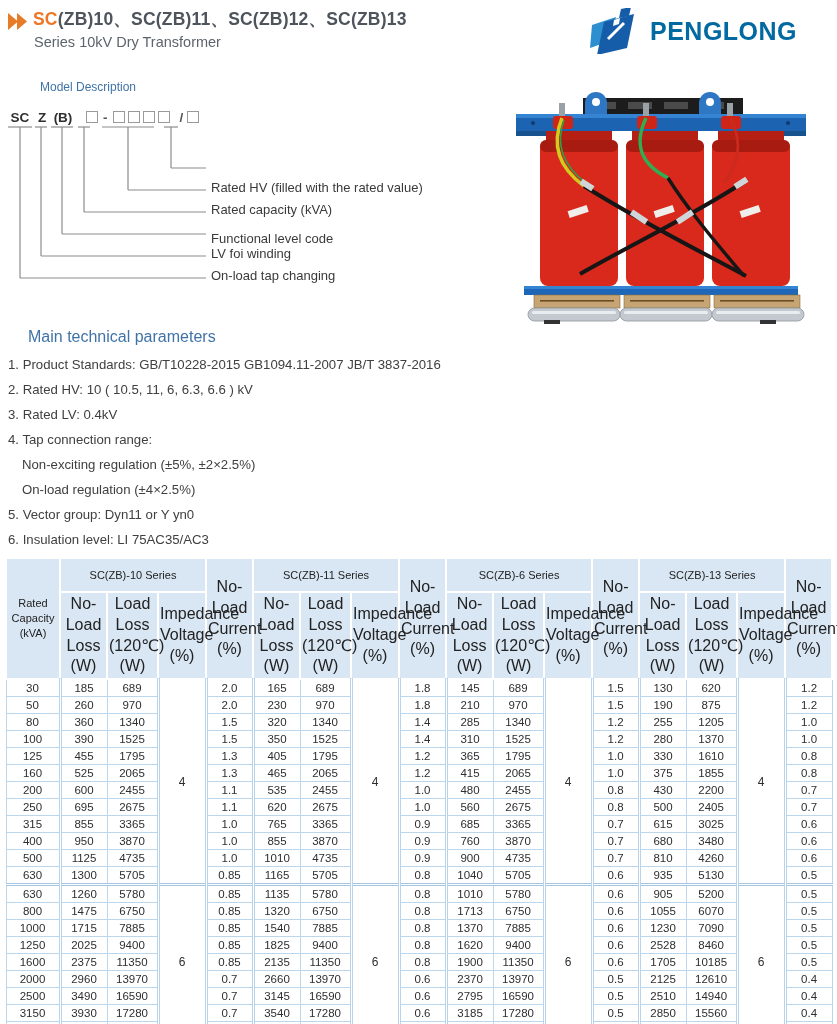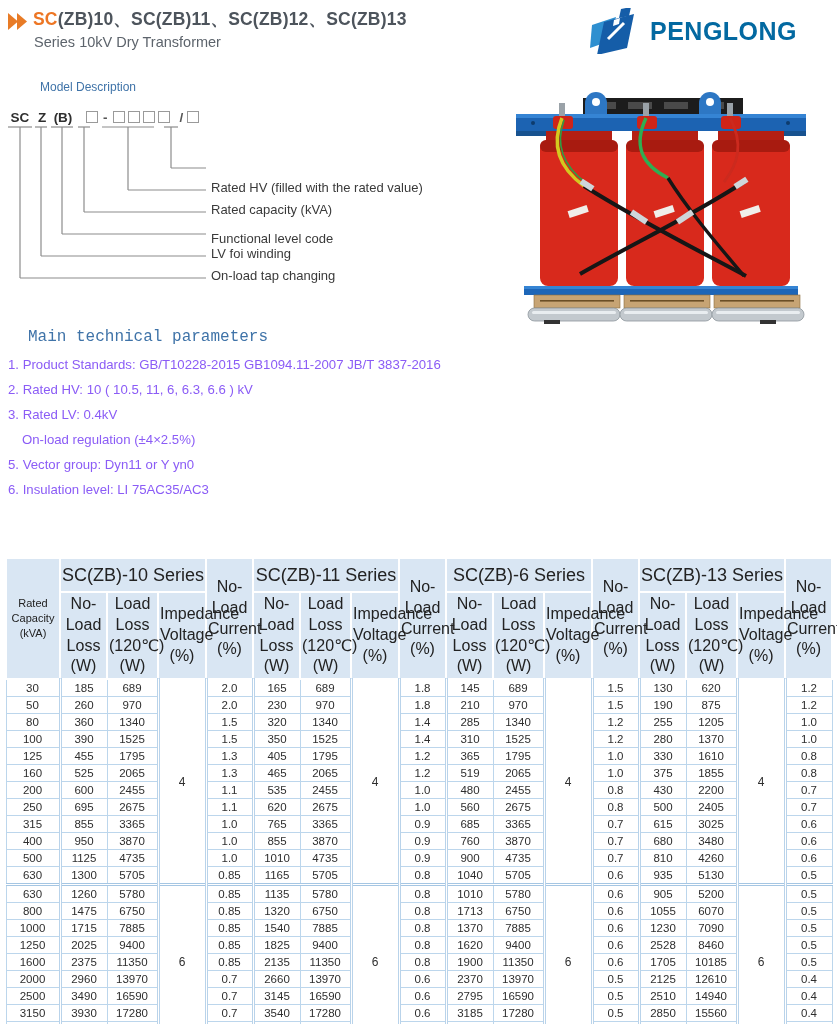--- a/index.html
+++ b/index.html
@@ -11,21 +11,21 @@
   .page-title{position:absolute;left:33px;top:7px;font-size:17.5px;font-weight:bold;
               color:#4d545c;letter-spacing:.2px;white-space:nowrap;}
   .page-title .accent{color:#ed7624;}
   .page-subtitle{position:absolute;left:34px;top:34px;font-size:14.5px;color:#5d646c;}
   .brand{position:absolute;left:590px;top:8px;display:flex;align-items:center;gap:8px;}
   .brand-text{font-size:25px;font-weight:bold;color:#0369a1;letter-spacing:.5px;}
 
   
   .sec-heading{position:absolute;color:#3f73a8;}
   .sec-model{left:40px;top:80px;font-size:12px;}
-  .sec-params{left:28px;top:328px;font-size:16px;font-family:Liberation Mono, monospace;}
+  .sec-params{left:28px;top:328px;font-size:16px;}
 
   
   .model-diagram{position:absolute;left:6px;top:108px;width:474px;height:190px;}
   .code-line{position:absolute;left:0;top:0;height:18px;display:flex;align-items:center;
              font-size:13.5px;font-weight:bold;color:#2f2f2f;}
   .code-line .lt{display:inline-block;text-align:center;}
   .code-sc{width:28px;}
   .code-z{width:16px;}
   .code-b{width:26px;margin-right:8px;}
   .code-box{display:inline-block;width:10px;height:10px;border:1.5px solid #9a9a9a;
@@ -38,30 +38,30 @@
   .m-label:nth-of-type(2){top:72px;}
   .m-label:nth-of-type(3){top:94px;}
   .m-label:nth-of-type(4){top:123px;}
   .m-label:nth-of-type(5){top:138px;}
   .m-label:nth-of-type(6){top:160px;}
 
   
   .photo{position:absolute;left:488px;top:90px;width:345px;height:234px;}
 
   
-  .param-list{position:absolute;left:8px;top:352px;width:480px;font-size:13.2px;color:#8b5cf6;}
+  .param-list{position:absolute;left:8px;top:352px;width:480px;font-size:13.2px;color:#404040;}
   .param-list .item{line-height:25px;white-space:nowrap;}
   .param-list .indent{padding-left:14px;}
 
   
   .tbl-wrap{position:absolute;left:5px;top:557px;width:828px;}
   table{border-collapse:collapse;table-layout:fixed;width:828px;}
   th{background:#d9e6f3;border:2px solid #fff;font-weight:normal;color:#222;
      white-space:pre-line;vertical-align:middle;text-align:center;}
-  th.gtitle{font-size:18px;height:30px;}
+  th.gtitle{font-size:11px;height:30px;}
   th.sub{font-size:16px;line-height:1.3;height:70px;}
   th.cap{font-size:11px;line-height:1.35;}
   td{background:#fff;border:1px solid #bcd6ec;text-align:center;font-size:11.5px;
      color:#2e2e2e;height:16px;padding:0;line-height:16px;}
   td.gut{border-left:3px double #b9d3ea;}
   td.iv{font-size:12px;}
   tr.block-start td{border-top:3px double #a5c6e3;}
 </style>
 </head>
 <body>
@@ -209,20 +209,22 @@
   </g>
   <rect x="56" y="230" width="16" height="4" fill="#333333"></rect>
   <rect x="272" y="230" width="16" height="4" fill="#333333"></rect>
 </svg>
 
 <div class="sec-heading sec-params">Main technical parameters</div>
 <div class="param-list">
   <div class="item">1. Product Standards: GB/T10228-2015   GB1094.11-2007  JB/T 3837-2016</div>
   <div class="item">2. Rated HV: 10 ( 10.5, 11, 6, 6.3, 6.6 ) kV</div>
   <div class="item">3. Rated LV: 0.4kV</div>
+  <div class="item">4. Tap connection range:</div>
+  <div class="item indent">Non-exciting regulation (±5%, ±2×2.5%)</div>
   <div class="item indent">On-load regulation (±4×2.5%)</div>
   <div class="item">5. Vector group: Dyn11 or Y yn0</div>
   <div class="item">6. Insulation level: LI 75AC35/AC3</div>
 </div>
 
 <div class="tbl-wrap">
   <table id="ptable">
       <colgroup>
         <col style="width: 54px;">
         <col style="width: 47px;">
@@ -384,21 +386,21 @@
           <td class="gut">0.8</td>
         </tr>
         <tr>
           <td class="capc">160</td>
           <td class="gut">525</td>
           <td>2065</td>
           <td class="gut">1.3</td>
           <td class="gut">465</td>
           <td>2065</td>
           <td class="gut">1.2</td>
-          <td class="gut">519</td>
+          <td class="gut">415</td>
           <td>2065</td>
           <td class="gut">1.0</td>
           <td class="gut">375</td>
           <td>1855</td>
           <td class="gut">0.8</td>
         </tr>
         <tr>
           <td class="capc">200</td>
           <td class="gut">600</td>
           <td>2455</td>

